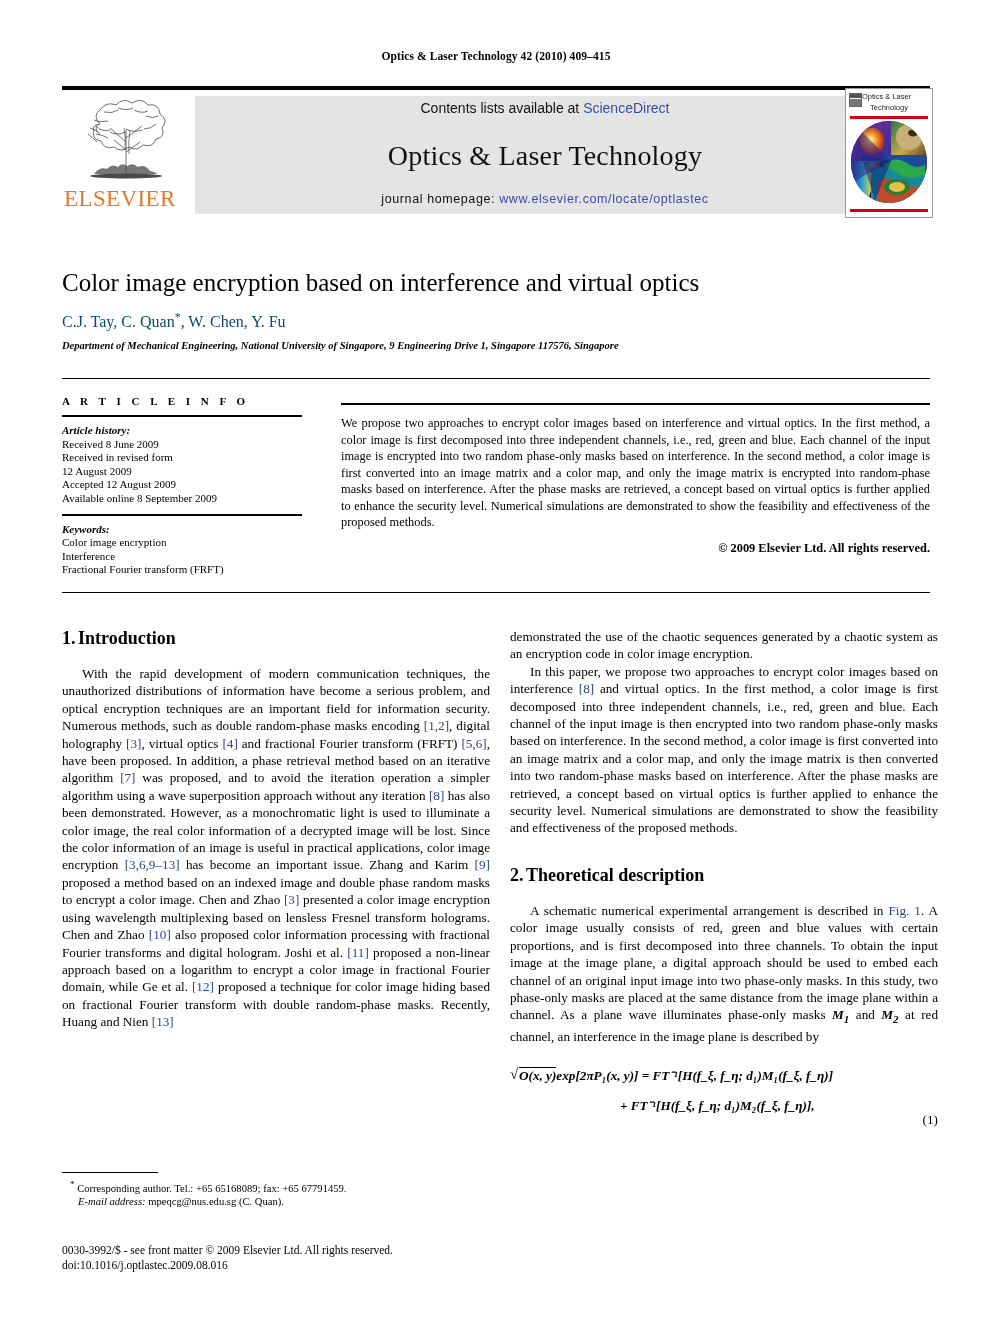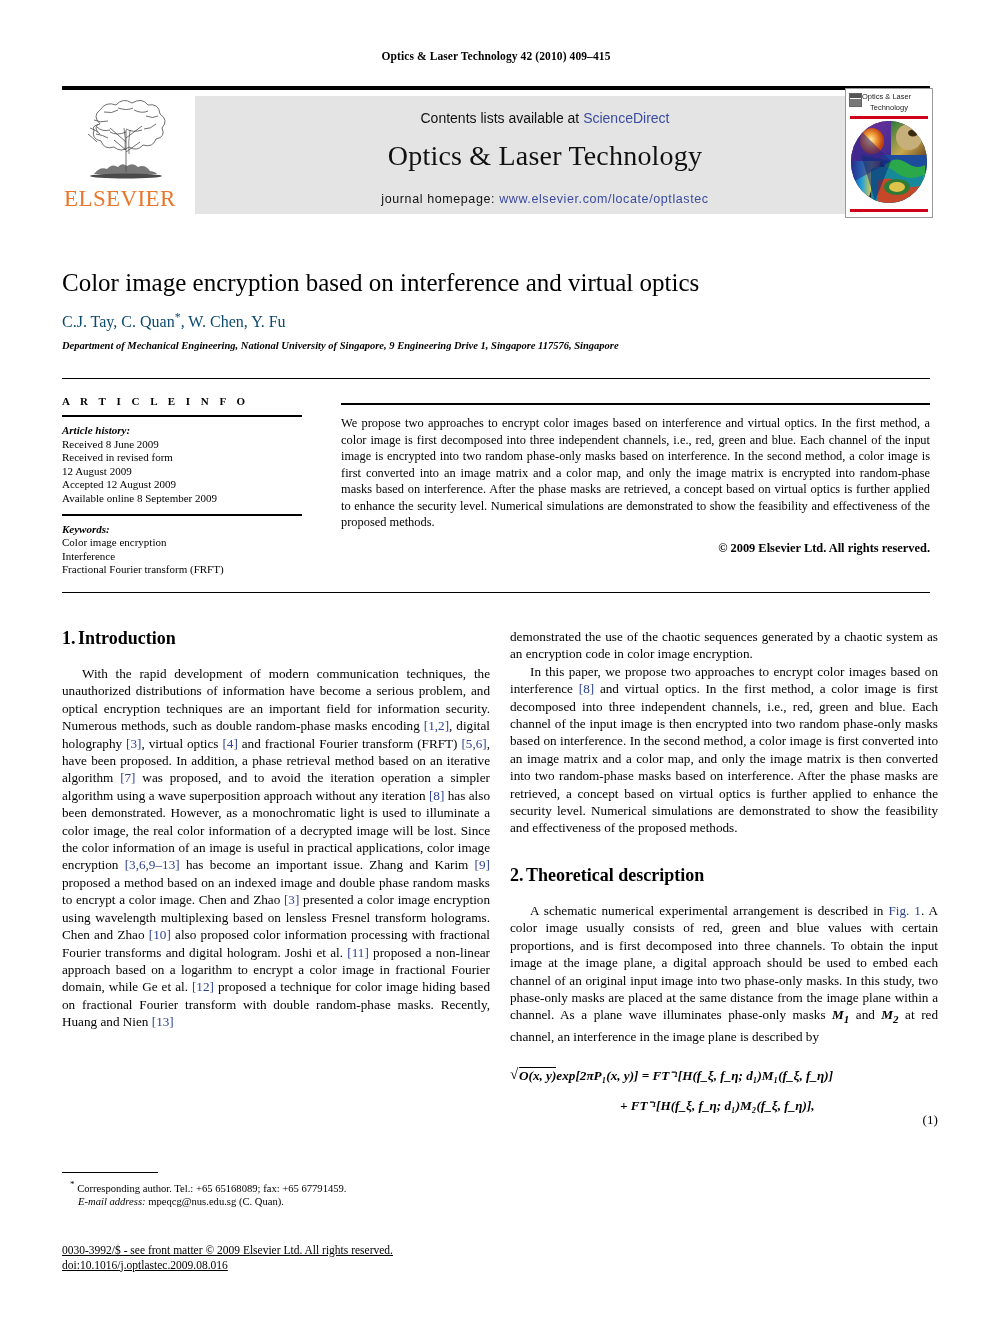--- a/index.html
+++ b/index.html
@@ -80,21 +80,21 @@
     position: absolute;
     left: 133px;
     top: 10px;
     width: 700px;
     height: 118px;
     background: #E4E4E4;
   }
   .contents-line {
     position: absolute;
     left: 0;
-    top: 14px;
+    top: 4px;
     width: 700px;
     text-align: center;
     font-family: "Liberation Sans", sans-serif;
     font-size: 14px;
     color: #111;
   }
   .contents-line .sd-link {
     color: #3B4BA0;
   }
   .journal-title {
@@ -398,21 +398,20 @@
   .footnote .em-ital { font-style: italic; }
 
   .imprint {
     position: absolute;
     left: 62px;
     top: 1243px;
     width: 470px;
     font-family: "Liberation Serif", serif;
     font-size: 11.5px;
     line-height: 14.5px;
-    text-decoration: underline;
   }
 </style>
 </head>
 <body>
 
 <div class="page">
 
   <div class="running-head">Optics &amp; Laser Technology 42 (2010) 409–415</div>
 
   <div class="masthead">

